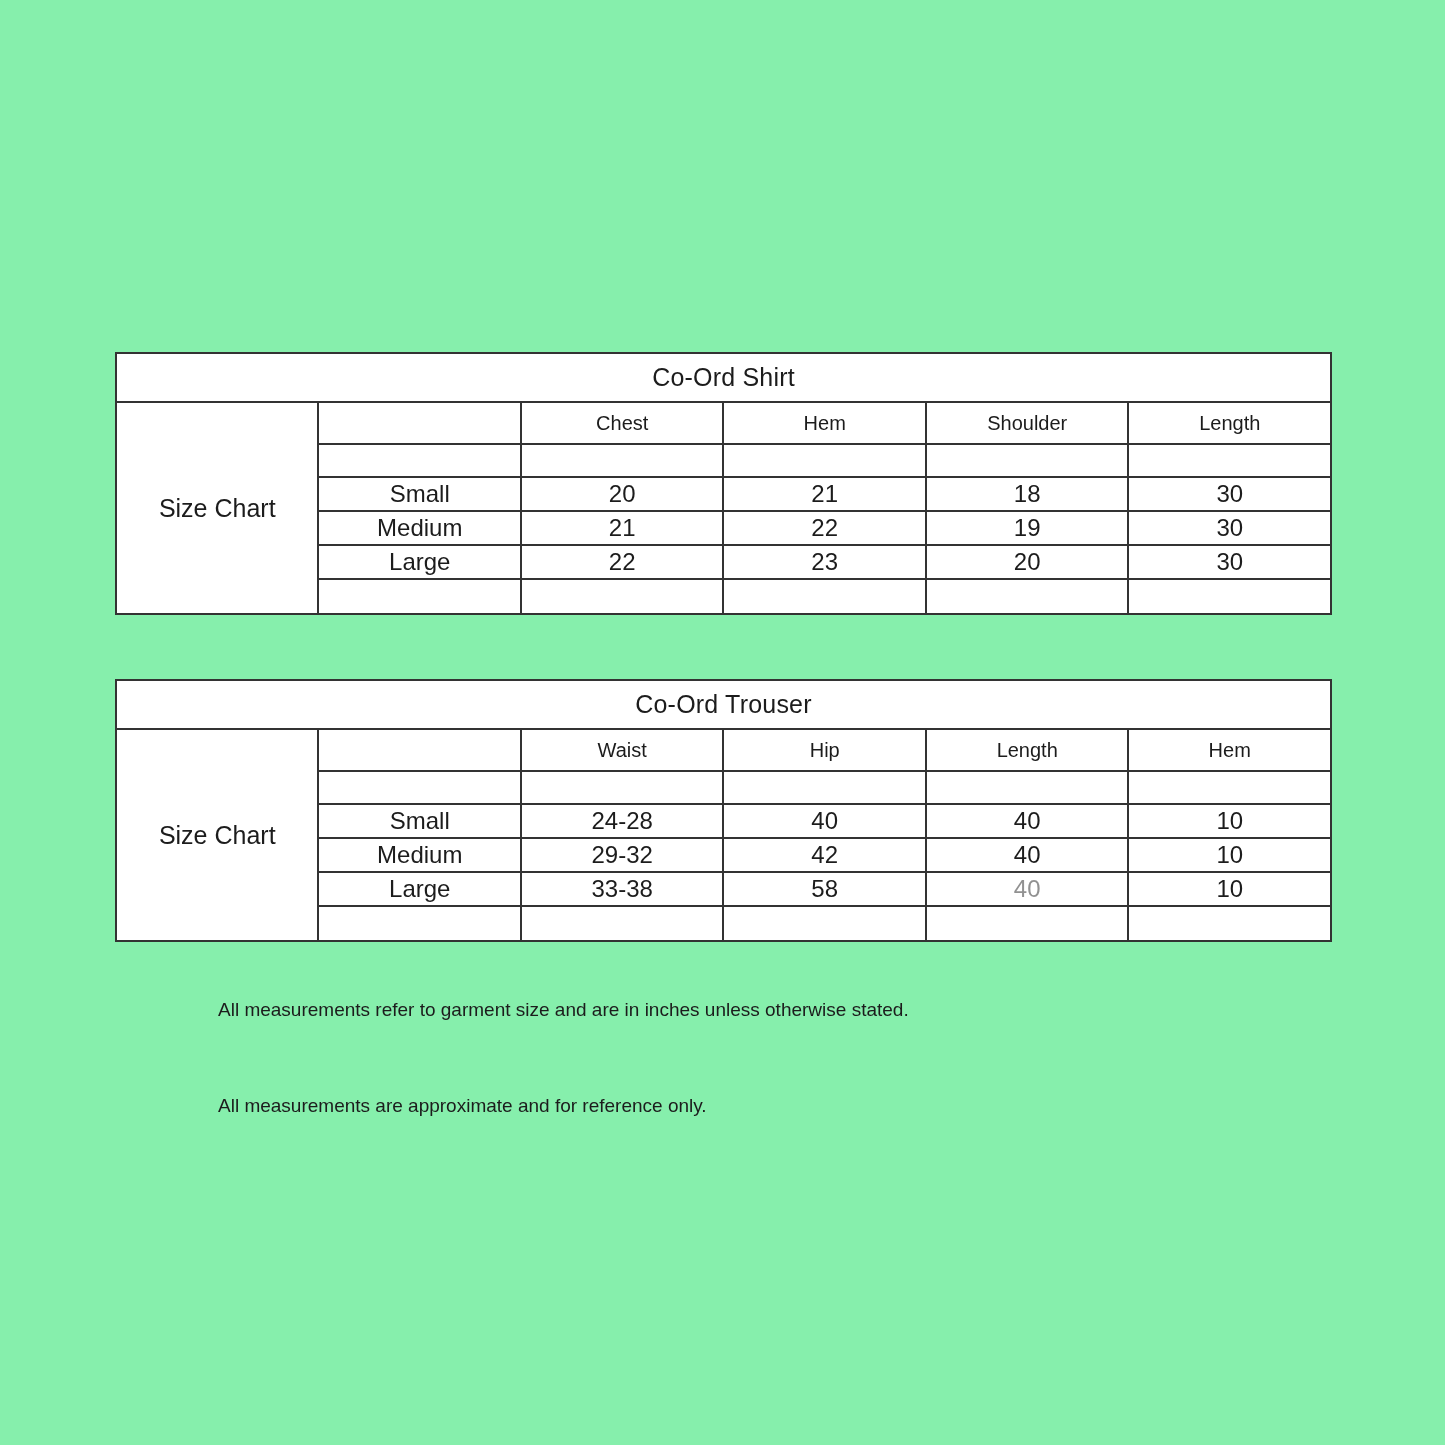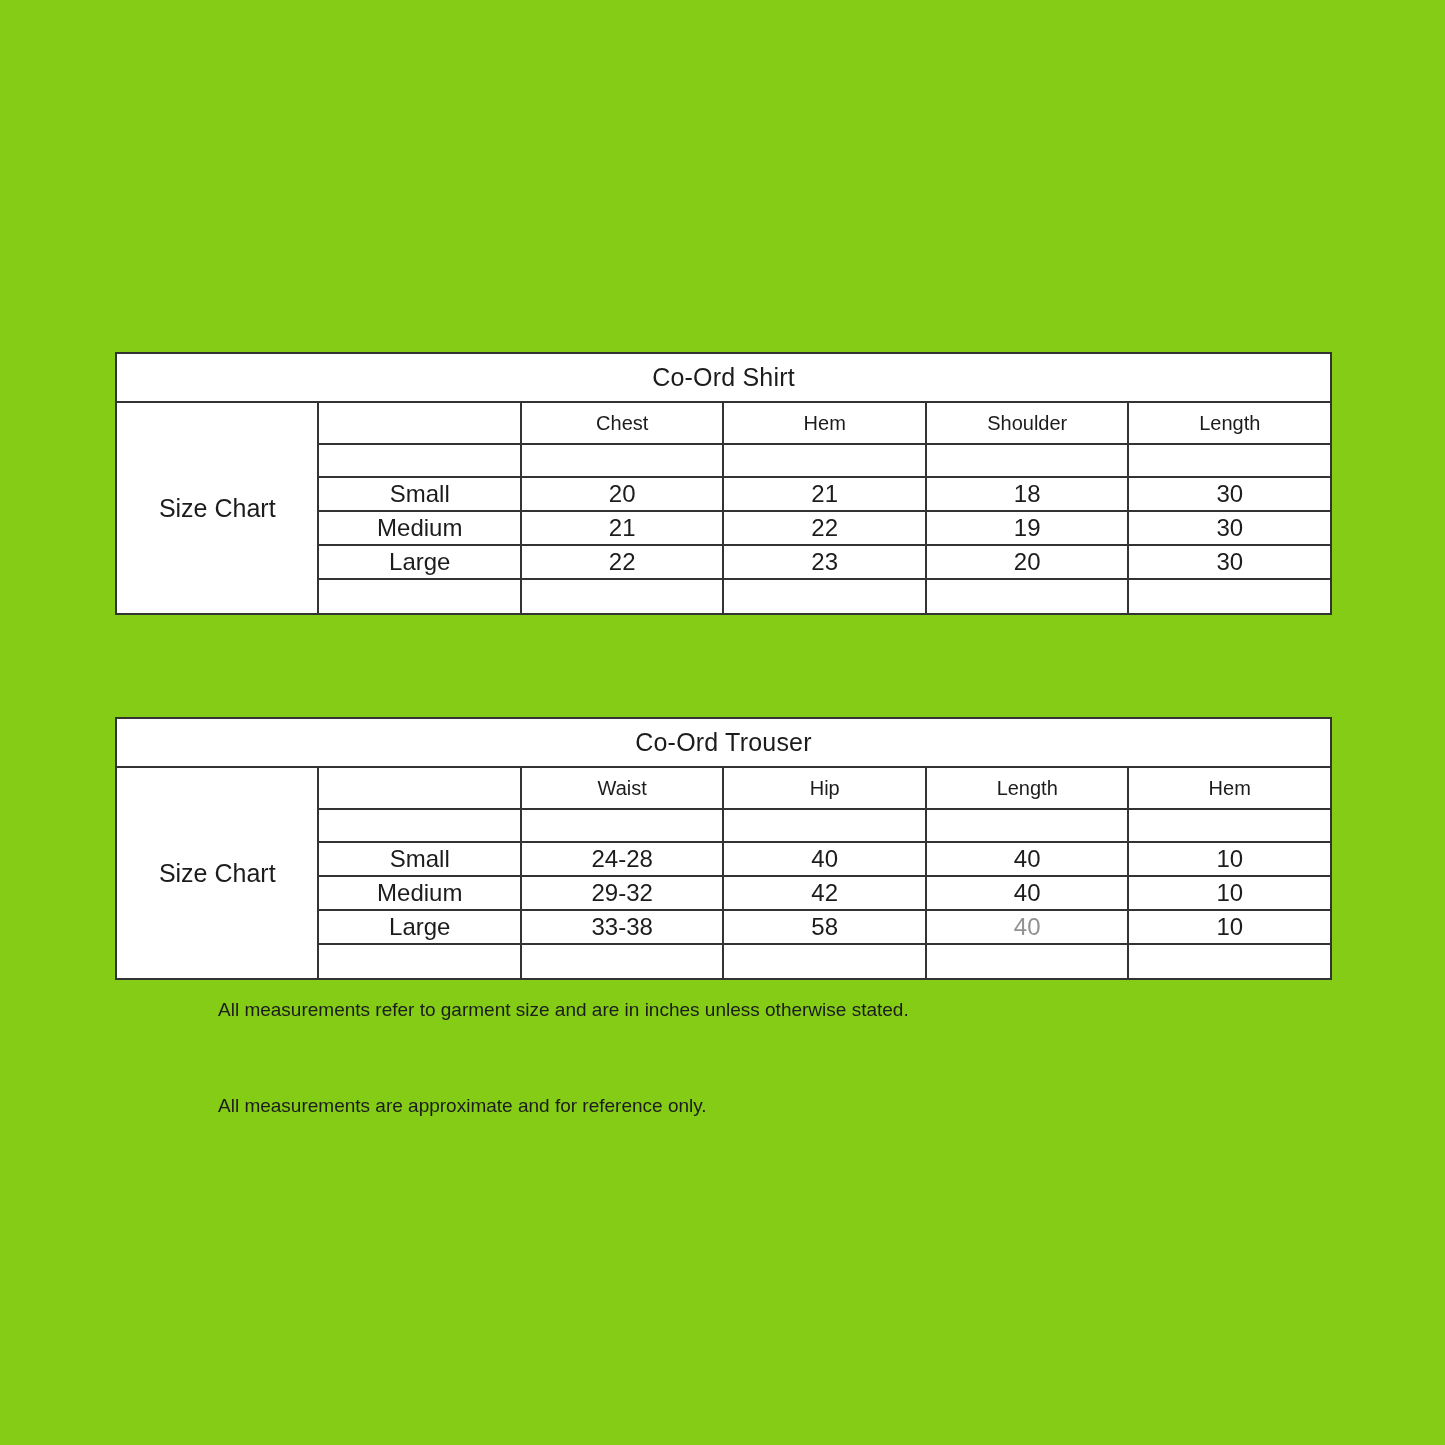--- a/index.html
+++ b/index.html
@@ -4,35 +4,35 @@
 <style>
   html, body {
     margin: 0;
     padding: 0;
     background: #ffffff;
   }
   .sheet {
     position: relative;
     width: 1445px;
     height: 1445px;
-    background: #84cc16;
+    background: #86efac;
     font-family: "Liberation Sans", sans-serif;
     color: #1c1c1c;
     overflow: hidden;
   }
   table.size-table {
     position: absolute;
     left: 115px;
     width: 1217px;
     border-collapse: collapse;
     table-layout: fixed;
     background: #ffffff;
   }
   #shirt-table { top: 352px; }
-  #trouser-table { top: 717px; }
+  #trouser-table { top: 679px; }
   table.size-table td {
     border: 2px solid #333333;
     text-align: center;
     vertical-align: middle;
     padding: 0;
     overflow: hidden;
   }
   tr.r-title td { height: 47px; }
   tr.r-head  td { height: 40px; }
   tr.r-gap   td { height: 31px; }

